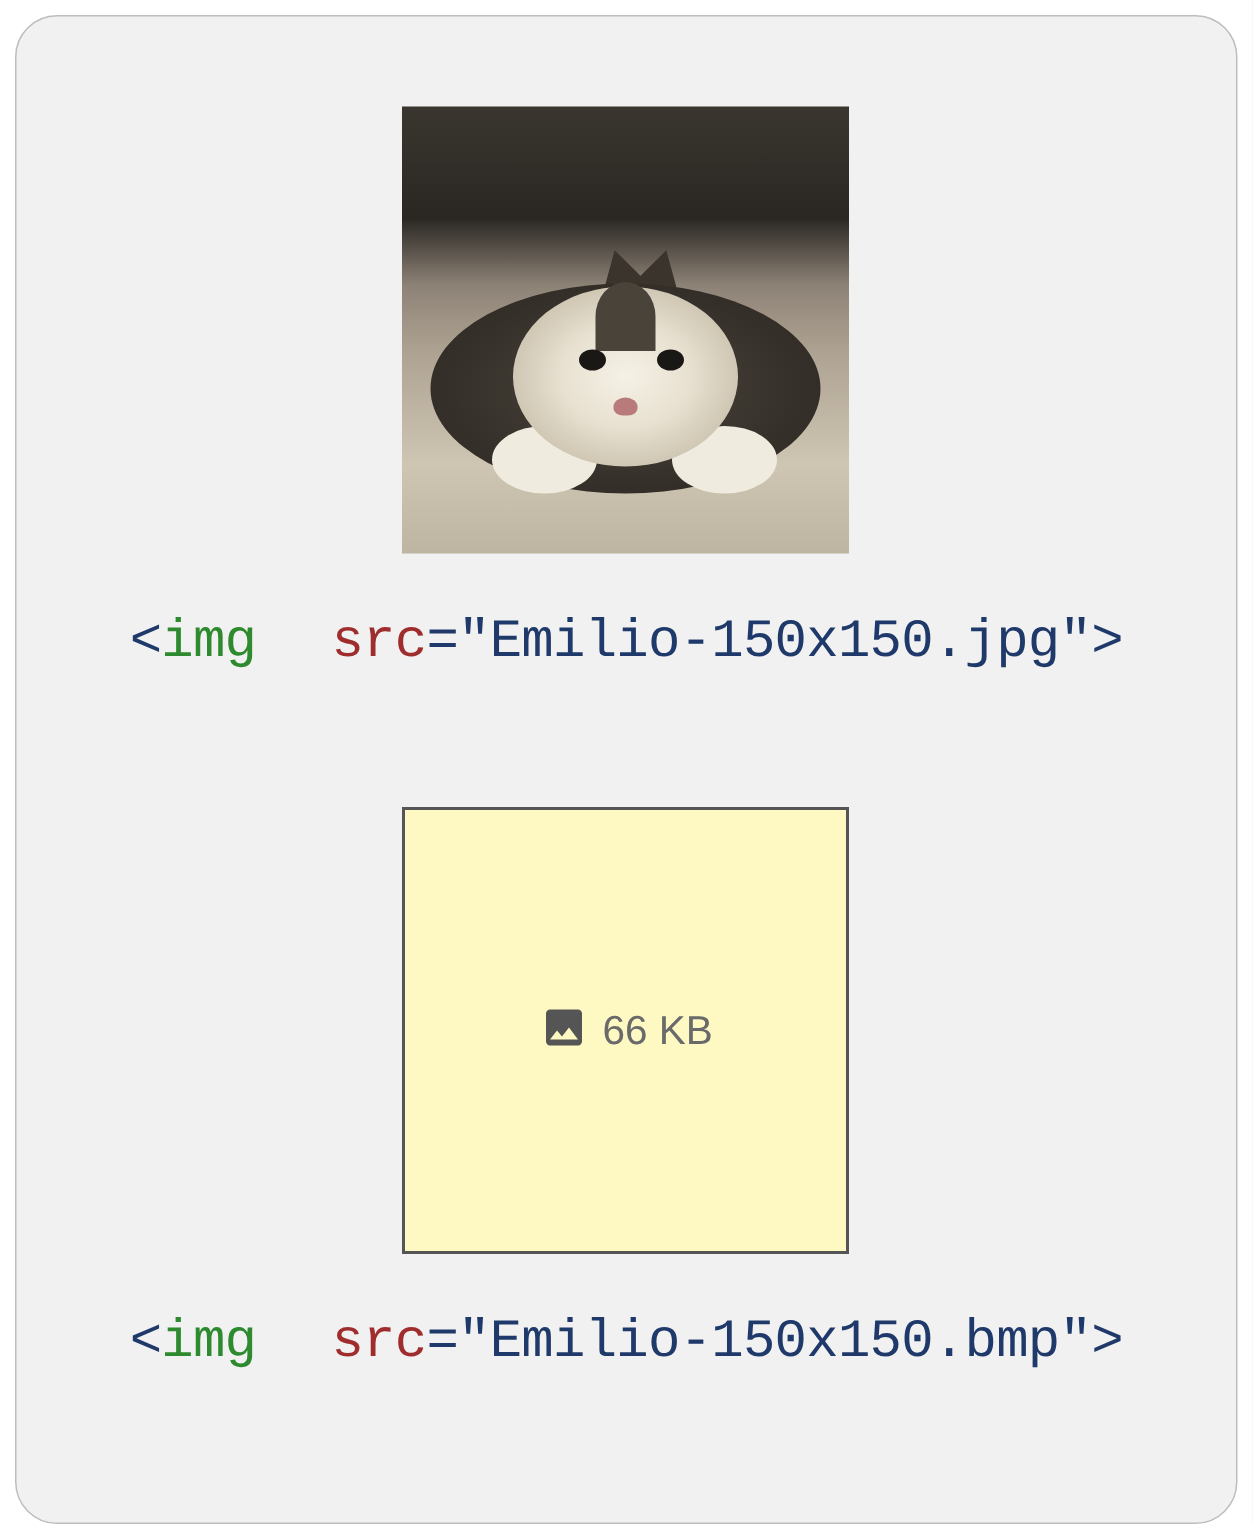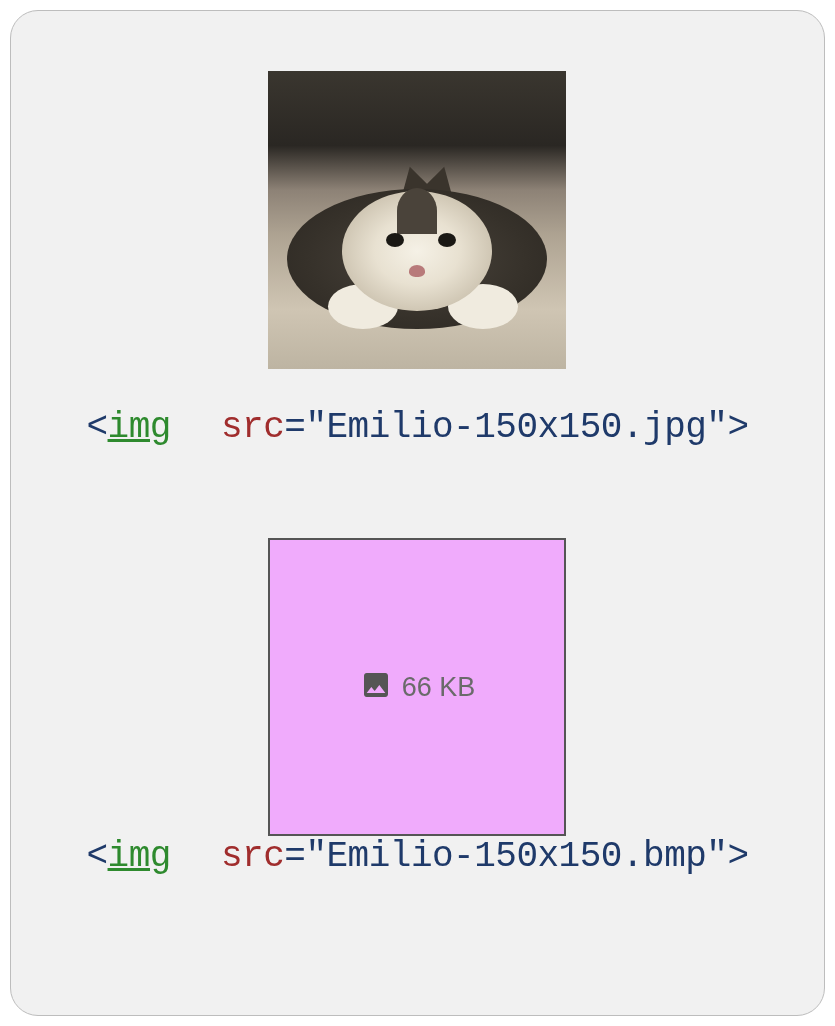--- a/index.html
+++ b/index.html
@@ -119,44 +119,45 @@
       left: 50%;
       transform: translateX(-50%);
       width: 40px; height: 46px;
       background: #4a433a;
       border-radius: 50% 50% 0 0;
     }
 
     .placeholder {
       width: 298px;
       height: 298px;
-      background: #f0abfc;
+      background: #fef9c3;
       border: 2px solid #555;
       display: flex;
       align-items: center;
       justify-content: center;
       gap: 10px;
+      margin-bottom: 38px;
     }
     .placeholder .size-label {
       font-size: 27px;
       color: #6a6a6a;
       font-weight: 400;
     }
     .placeholder svg {
       width: 32px;
       height: 32px;
     }
 
     .code {
       font-family: ui-monospace, Consolas, "Courier New", monospace;
       font-size: 36px;
       letter-spacing: -0.5px;
     }
     .angle { color: #1f3a6a; }
-    .tag { color: #2e8a2e; text-decoration: underline; }
+    .tag { color: #2e8a2e; }
     .attr { color: #a02d2d; margin-left: 29px; }
     .eq { color: #1f3a6a; }
     .str { color: #1f3a6a; }
     .close { color: #1f3a6a; }
   </style>
 </head>
 <body>
 
 <div class="panel">
 

